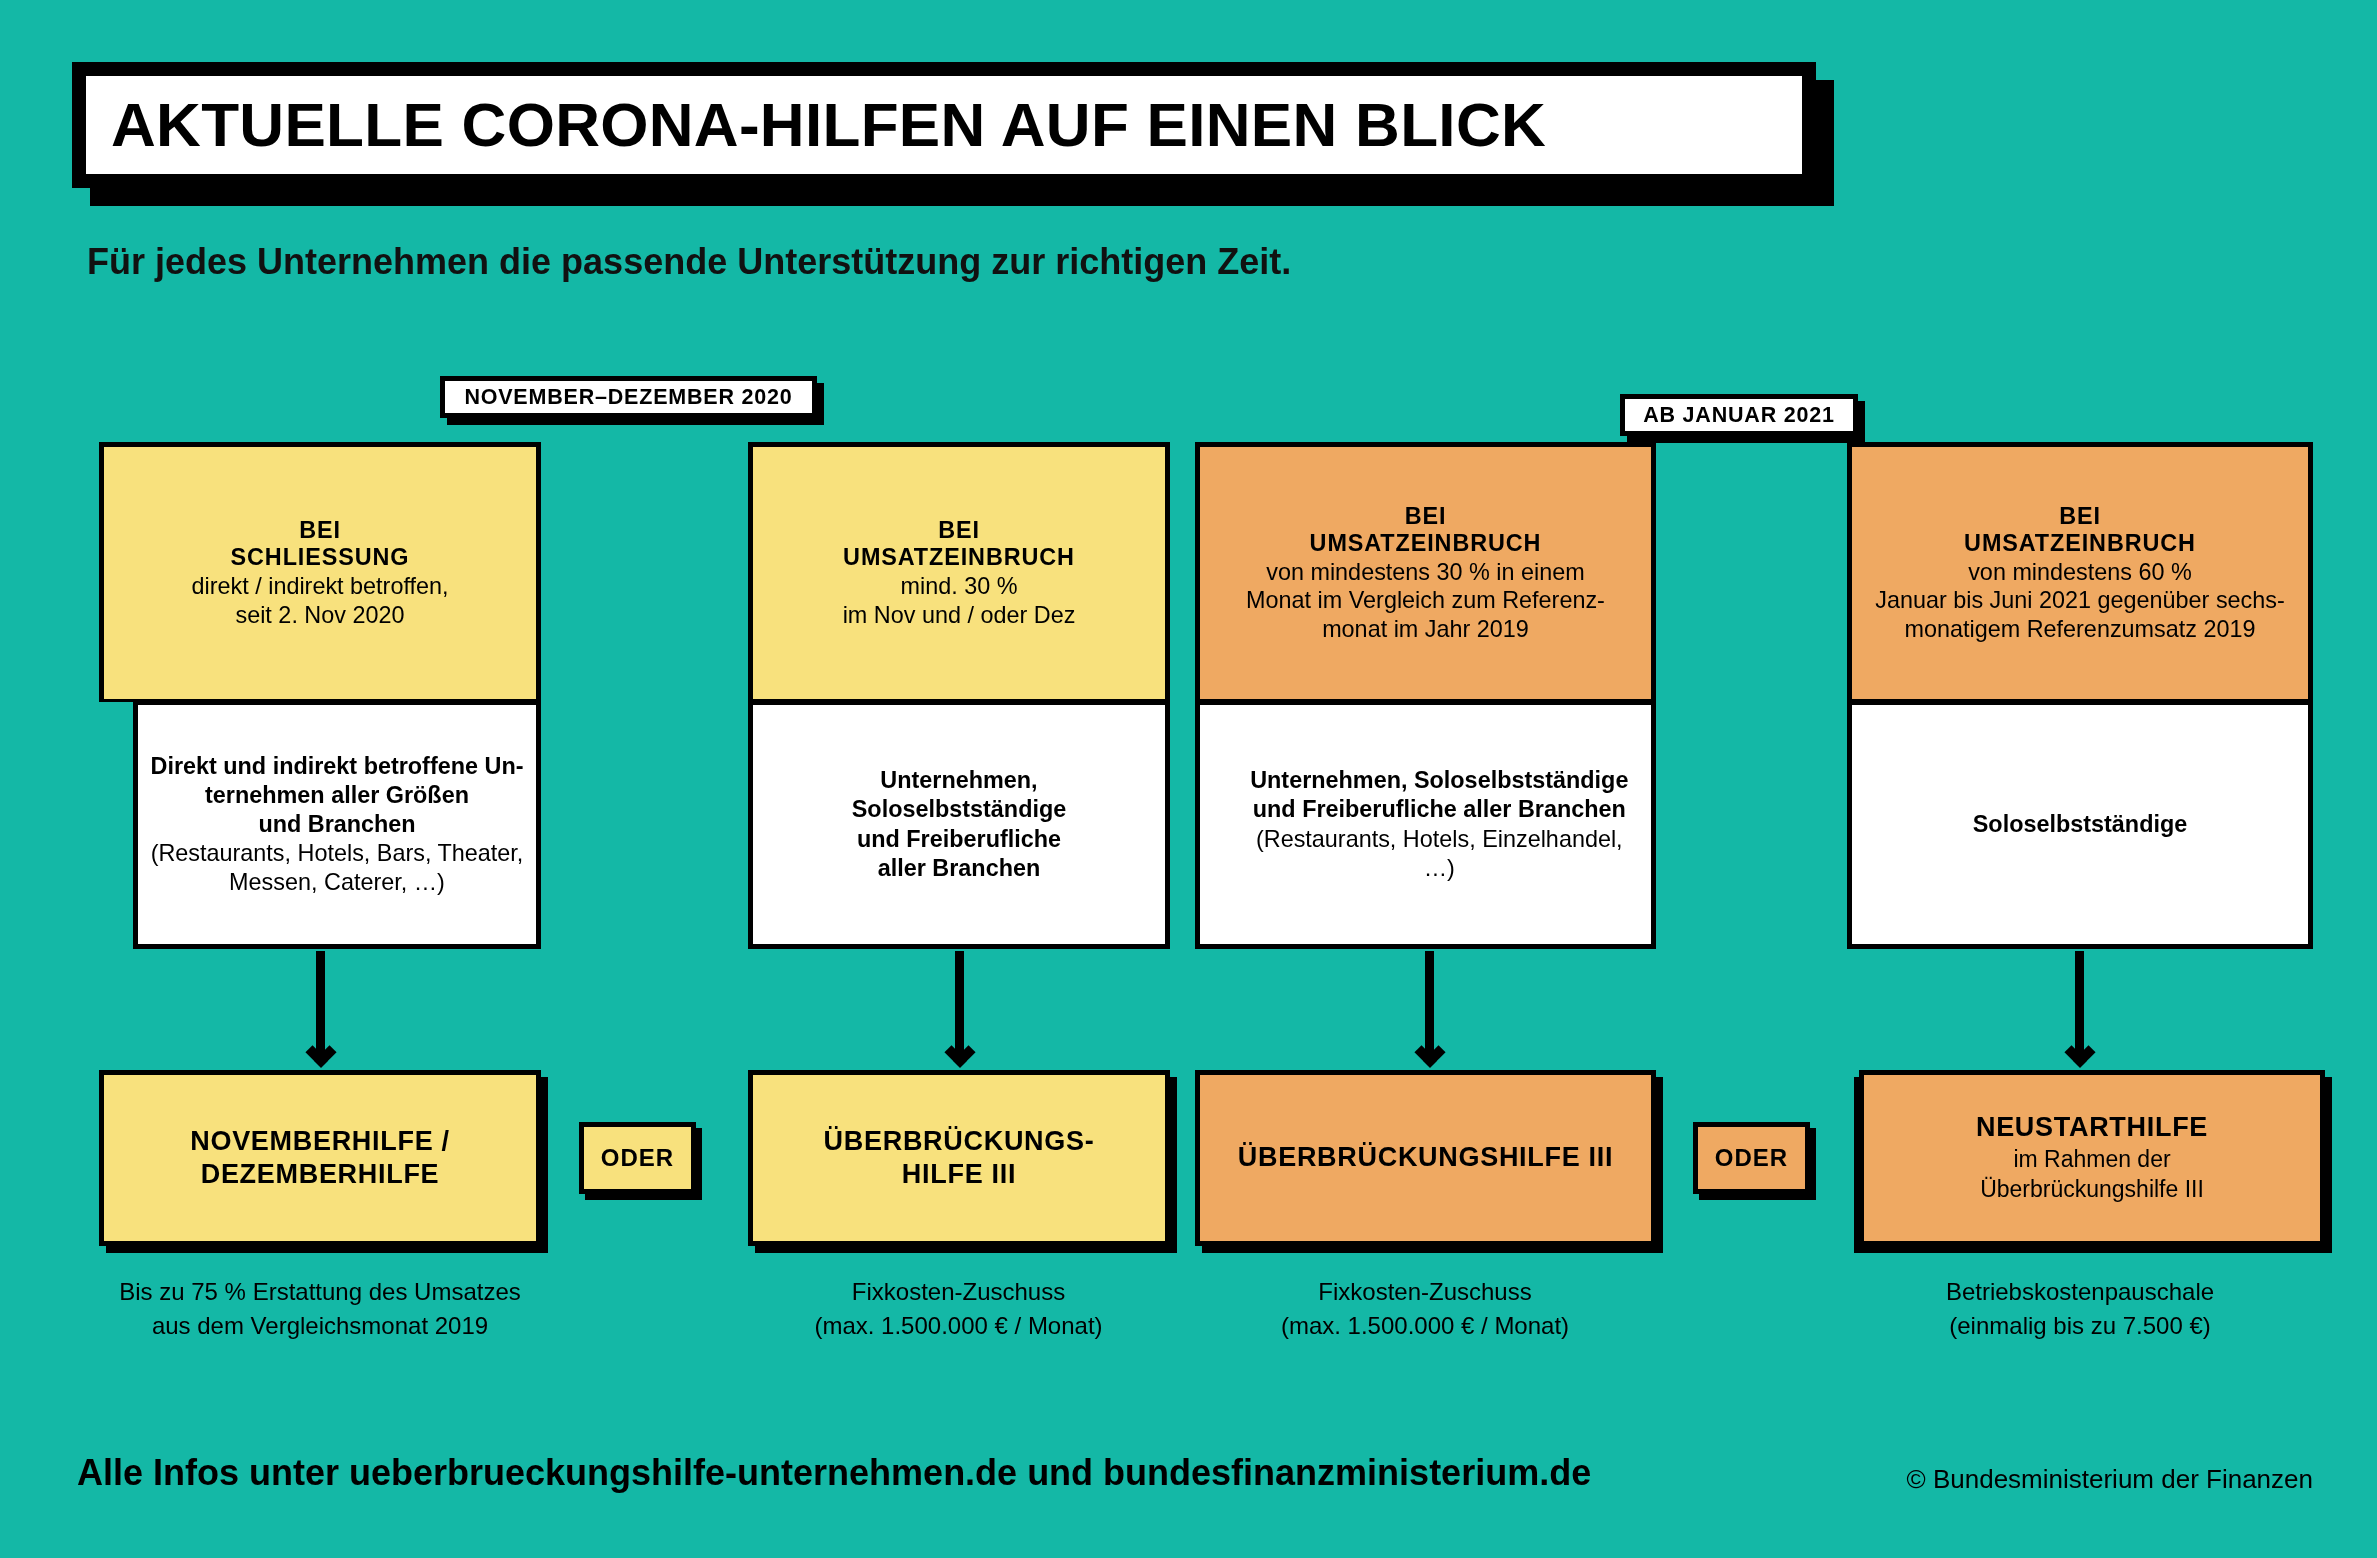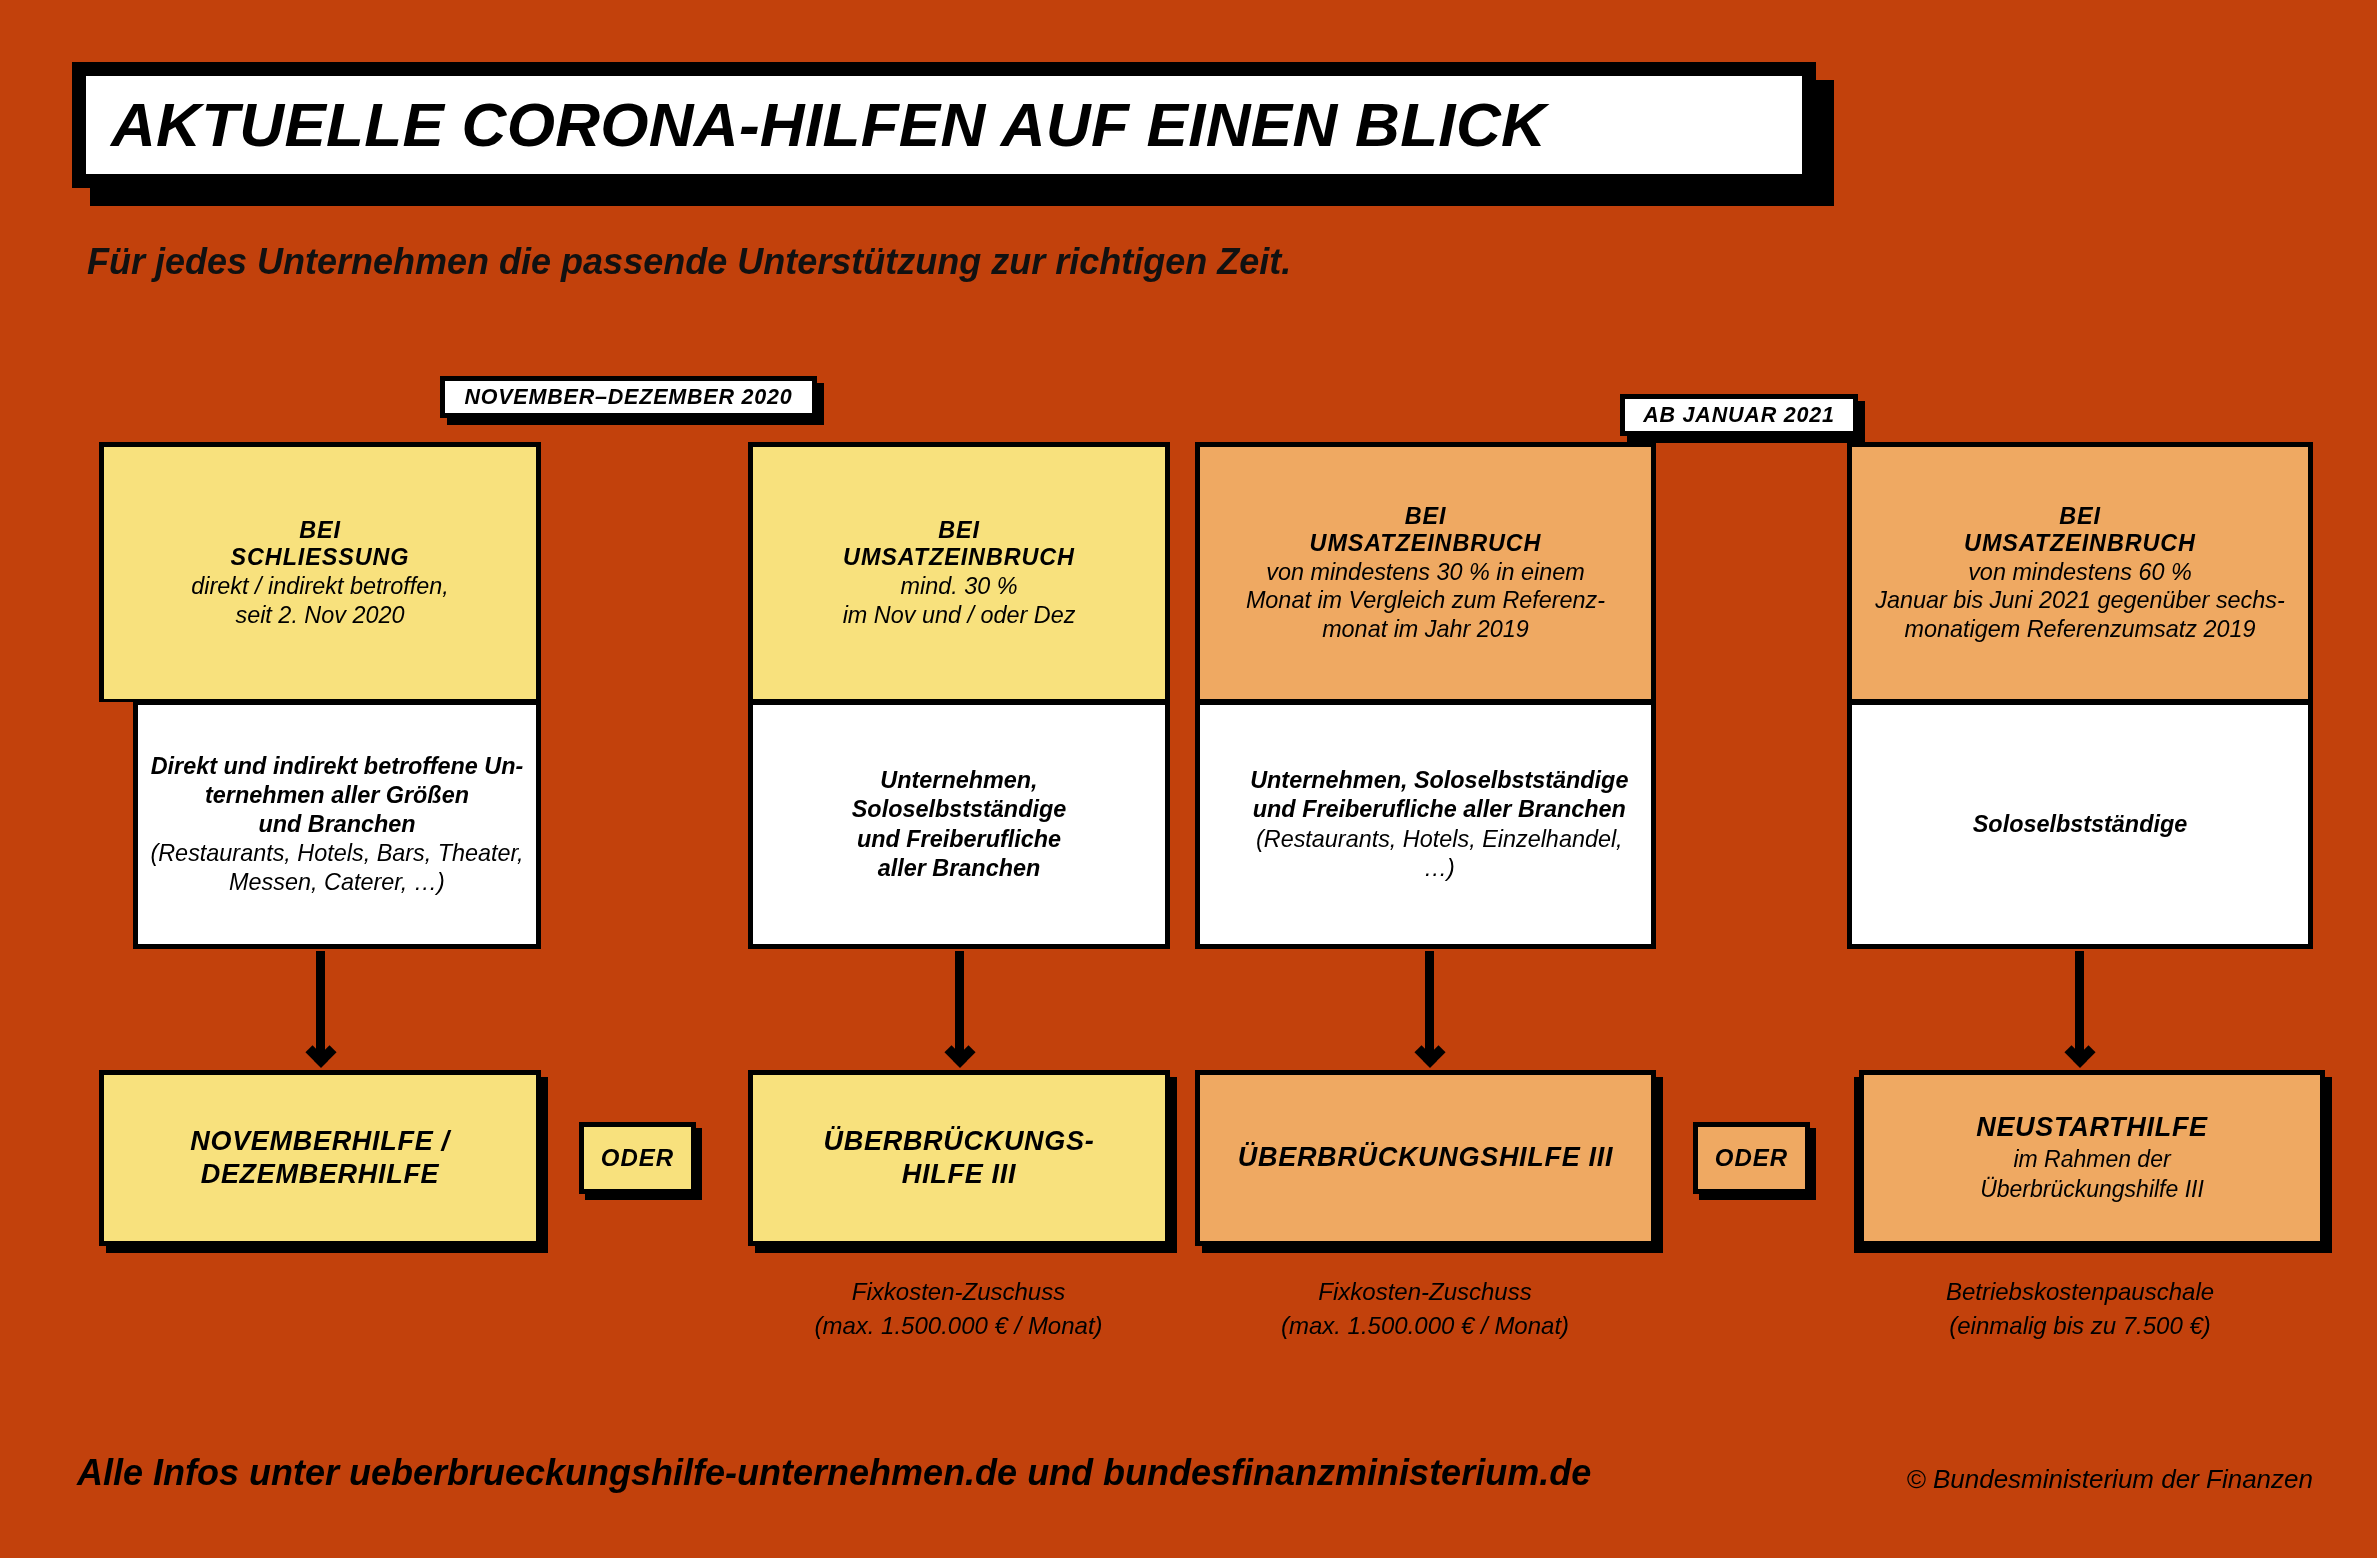--- a/index.html
+++ b/index.html
@@ -7,23 +7,22 @@
     padding: 0;
     background: #9cc9ed;
   }
   body {
     font-family: "Liberation Sans", sans-serif;
   }
   #page {
     position: relative;
     width: 2377px;
     height: 1559px;
-    background: #c2410c;
+    background: #14b8a6;
     overflow: hidden;
-    font-style: italic;
   }
 
   
   .title-wrap {
     position: absolute;
     left: 72px;
     top: 62px;
     width: 1744px;
     height: 126px;
   }
@@ -378,20 +377,24 @@
 
   <div class="result-wrap" style="left:1847px; top:1070px; width:466px; height:176px;padding-left:12px;">
     <div class="result-shadow"></div>
     <div class="result-box fill-orange">
       <div class="result-title">NEUSTARTHILFE</div>
       <div class="result-sub">im Rahmen der</div>
       <div class="result-sub">Überbrückungshilfe III</div>
     </div>
   </div>
 
+  <div class="caption" style="left:73px; top:1275px; width:494px;">
+    <div>Bis zu 75 % Erstattung des Umsatzes</div>
+    <div>aus dem Vergleichsmonat 2019</div>
+  </div>
 
   <div class="caption" style="left:731px; top:1275px; width:455px;">
     <div>Fixkosten-Zuschuss</div>
     <div>(max. 1.500.000 € / Monat)</div>
   </div>
 
   <div class="caption" style="left:1191px; top:1275px; width:468px;">
     <div>Fixkosten-Zuschuss</div>
     <div>(max. 1.500.000 € / Monat)</div>
   </div>

